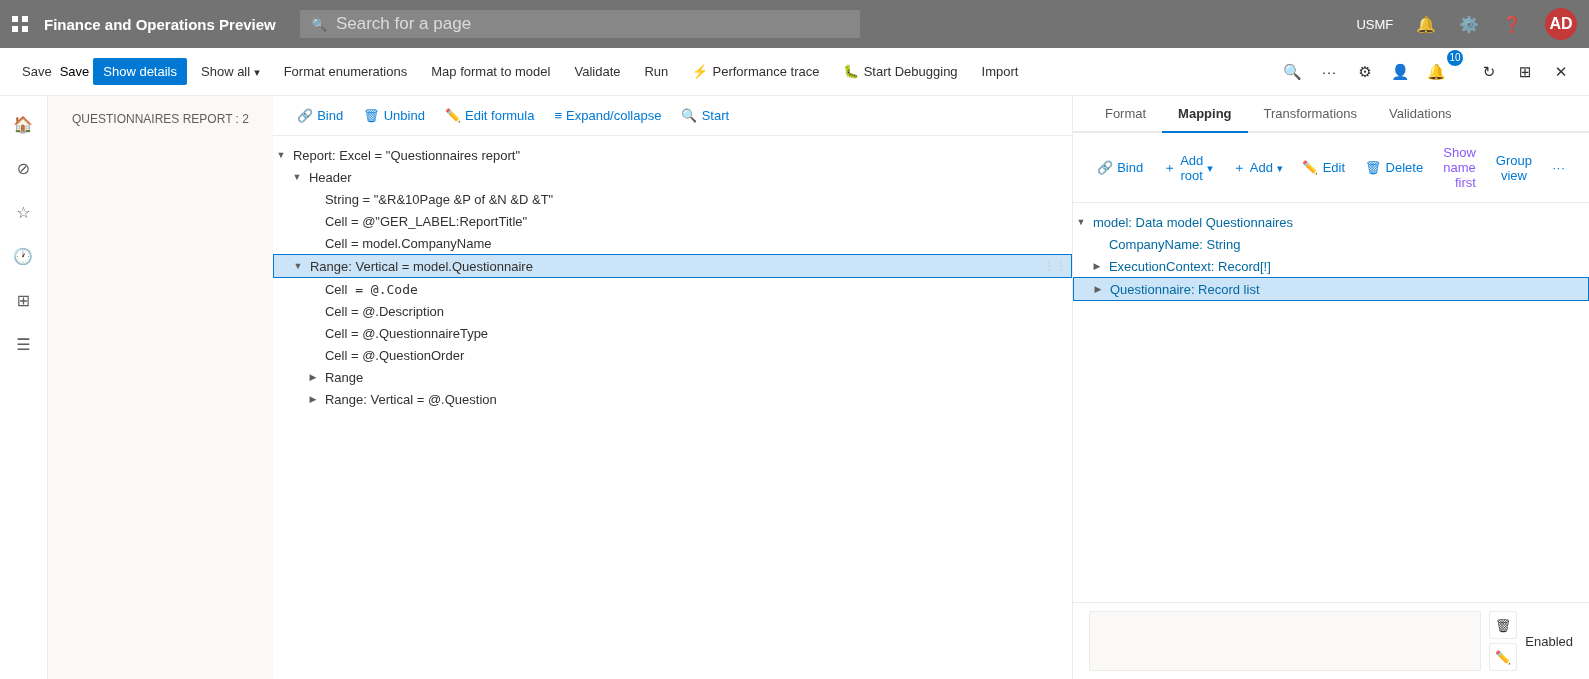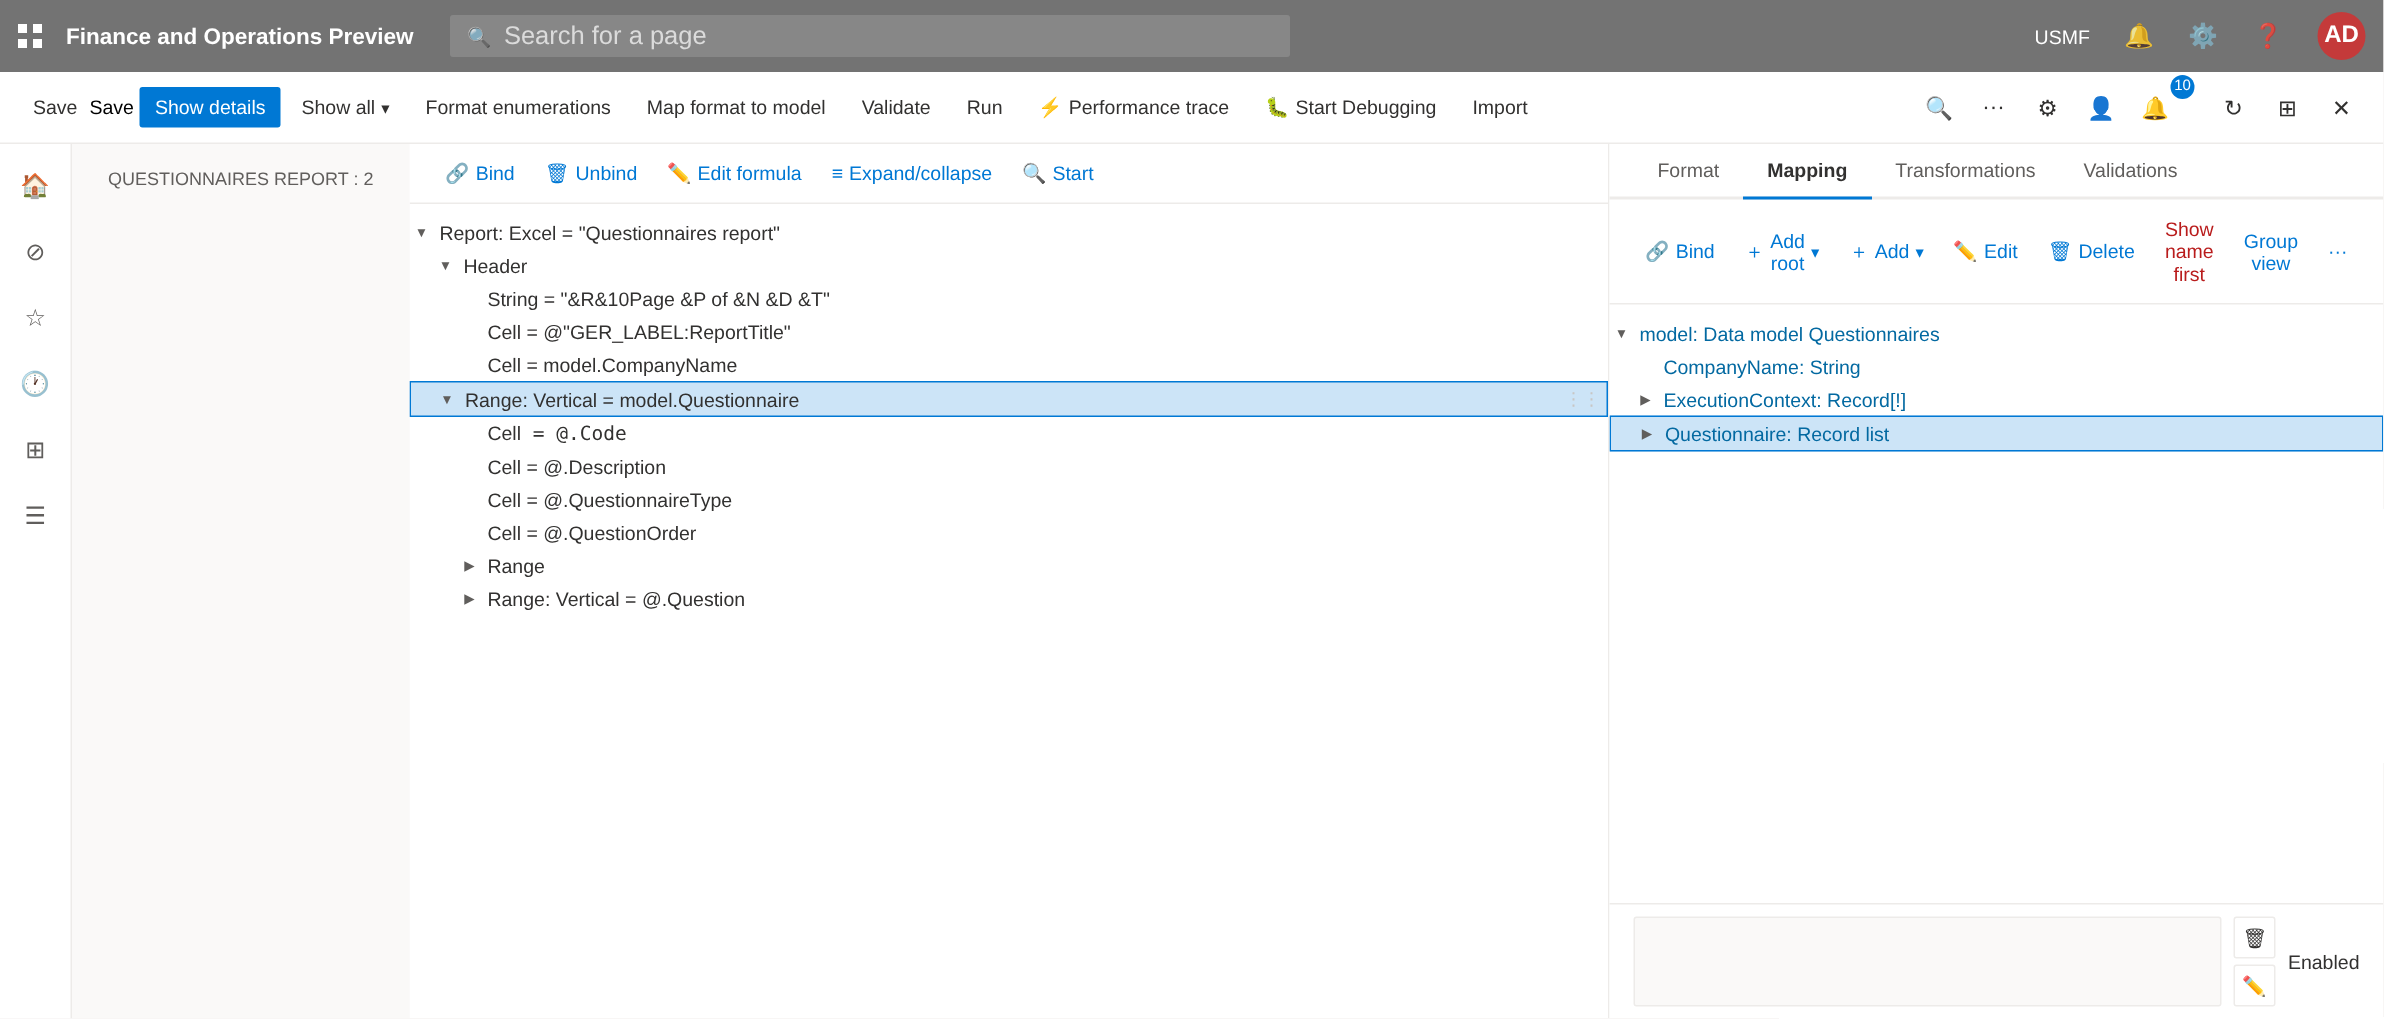--- a/index.html
+++ b/index.html
@@ -123,21 +123,21 @@
     .right-tab.active { color: #323130; font-weight: 600; border-bottom-color: #0078d4; }
     .right-panel-toolbar {
       display: flex; align-items: center; padding: 8px 16px; gap: 4px;
       border-bottom: 1px solid #edebe9;
     }
     .right-panel-btn {
       display: flex; align-items: center; gap: 4px; padding: 4px 8px;
       cursor: pointer; border-radius: 2px; font-size: 13px; color: #0078d4;
       border: none; background: transparent;
     }
-    .right-panel-btn.text-dark { color: #b91c1c; }
+    .right-panel-btn.text-dark { color: #8b5cf6; text-align: right; }
     .right-tree-area { flex: 1; overflow-y: auto; padding: 8px 0; }
 
     .right-tree-item {
       display: flex; align-items: center; padding: 3px 0 3px 0;
       cursor: pointer; font-size: 13px; color: #0369a1;
     }
     .right-tree-item.selected { background: #cce4f7; border: 1px solid #0078d4; }
 
     
     .bottom-info {

